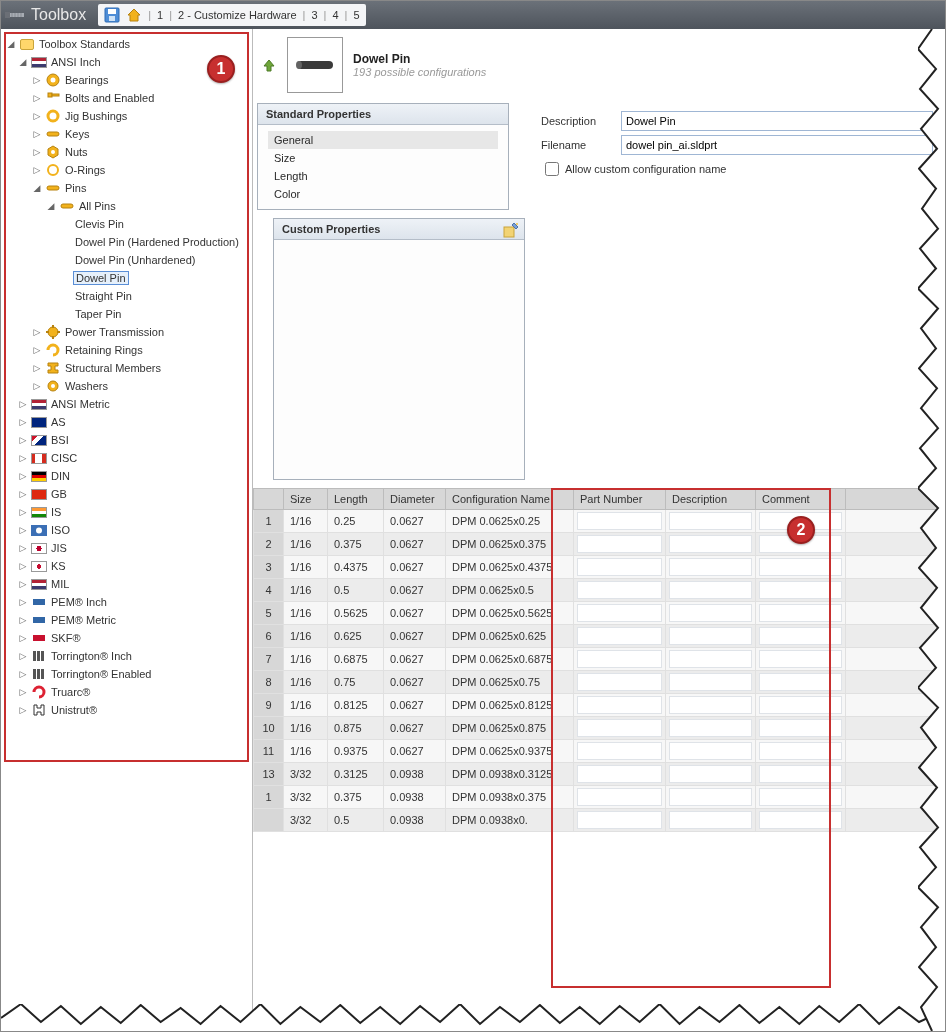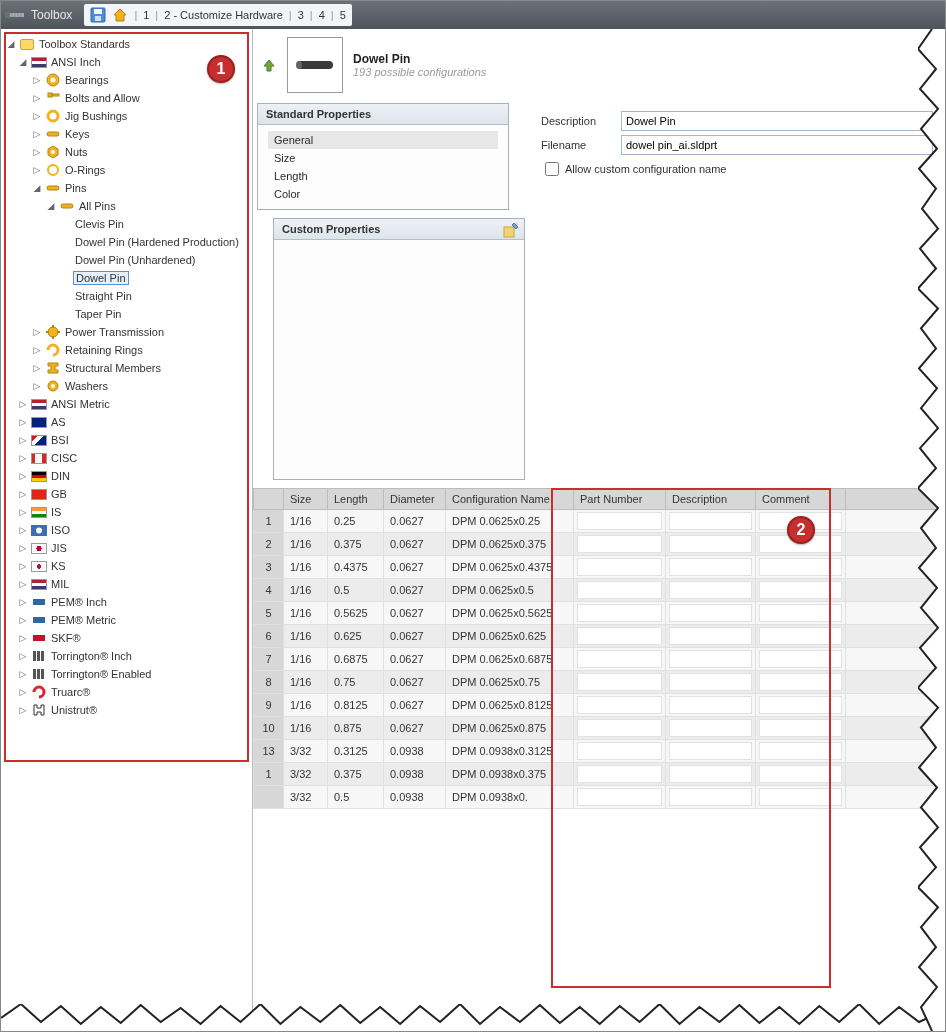--- a/index.html
+++ b/index.html
@@ -3,21 +3,21 @@
 <meta charset="utf-8">
 <style>
   * { box-sizing: border-box; font-family: "Segoe UI", Tahoma, sans-serif; font-size: 11px; }
   body { margin: 0; background: #fff; color: #333; user-select: none; }
   .window { width: 946px; height: 1032px; border: 1px solid #888; position: relative; overflow: hidden; }
 
   
   .titlebar { height: 28px; background: linear-gradient(#6b7179,#4e545c); display:flex; align-items:center; padding:0 4px; color:#fff; font-size:14px; }
   .titlebar .bolt { width:20px; height:14px; margin-right:6px; display:flex; align-items:center; }
   .titlebar .bolt svg { width:20px; height:14px; }
-  .titlebar .title { font-weight:400; color:#e8e8e8; font-size:12px; }
+  .titlebar .title { font-weight:400; color:#e8e8e8; font-size:16px; }
   .titlebar .tools { margin-left:12px; display:flex; align-items:center; gap:6px; background:#f4f5f7; height:22px; padding:0 6px; border-radius:2px; color:#333; font-size:11px; }
   .titlebar .tools .sep { color:#999; }
   .titlebar .tools .ico { width:16px; height:16px; display:inline-flex; align-items:center; justify-content:center; }
   .titlebar .tools span { cursor:default; }
 
   
   .body { display:flex; height: calc(100% - 28px); }
   .sidebar { width:252px; border-right:1px solid #bbb; background:#fff; overflow:auto; position:relative; }
   .main { flex:1; display:flex; flex-direction:column; background:#fff; position:relative; }
 
@@ -164,21 +164,21 @@
             <span class="label">Bearings</span>
           </div>
         <div class="tree-row" style="padding-left:28px">
             <span class="exp">▷</span>
             <span class="ico16">
               <svg viewBox="0 0 16 16">
                 <rect x="3" y="3" width="4" height="4" fill="#f2b21c" stroke="#b7820e"></rect>
                 <rect x="7" y="4" width="7" height="2" fill="#f2b21c" stroke="#b7820e"></rect>
               </svg>
             </span>
-            <span class="label">Bolts and Allow</span>
+            <span class="label">Bolts and Enabled</span>
           </div>
         <div class="tree-row" style="padding-left:28px">
             <span class="exp">▷</span>
             <span class="ico16">
               <svg viewBox="0 0 16 16">
                 <ellipse cx="8" cy="8" rx="5" ry="5" fill="none" stroke="#f2b21c" stroke-width="3"></ellipse>
               </svg>
             </span>
             <span class="label">Jig Bushings</span>
           </div>
@@ -680,20 +680,37 @@
                 </td>
                 <td class="inpcell">
                   <div class="fakeinput"></div>
                 </td>
                 <td class="inpcell">
                   <div class="fakeinput"></div>
                 </td>
                 <td></td>
               </tr>
               <tr>
+                <td class="rownum">11</td>
+                <td>1/16</td>
+                <td>0.9375</td>
+                <td>0.0627</td>
+                <td>DPM 0.0625x0.9375</td>
+                <td class="inpcell">
+                  <div class="fakeinput"></div>
+                </td>
+                <td class="inpcell">
+                  <div class="fakeinput"></div>
+                </td>
+                <td class="inpcell">
+                  <div class="fakeinput"></div>
+                </td>
+                <td></td>
+              </tr>
+              <tr>
                 <td class="rownum">13</td>
                 <td>3/32</td>
                 <td>0.3125</td>
                 <td>0.0938</td>
                 <td>DPM 0.0938x0.3125</td>
                 <td class="inpcell">
                   <div class="fakeinput"></div>
                 </td>
                 <td class="inpcell">
                   <div class="fakeinput"></div>

